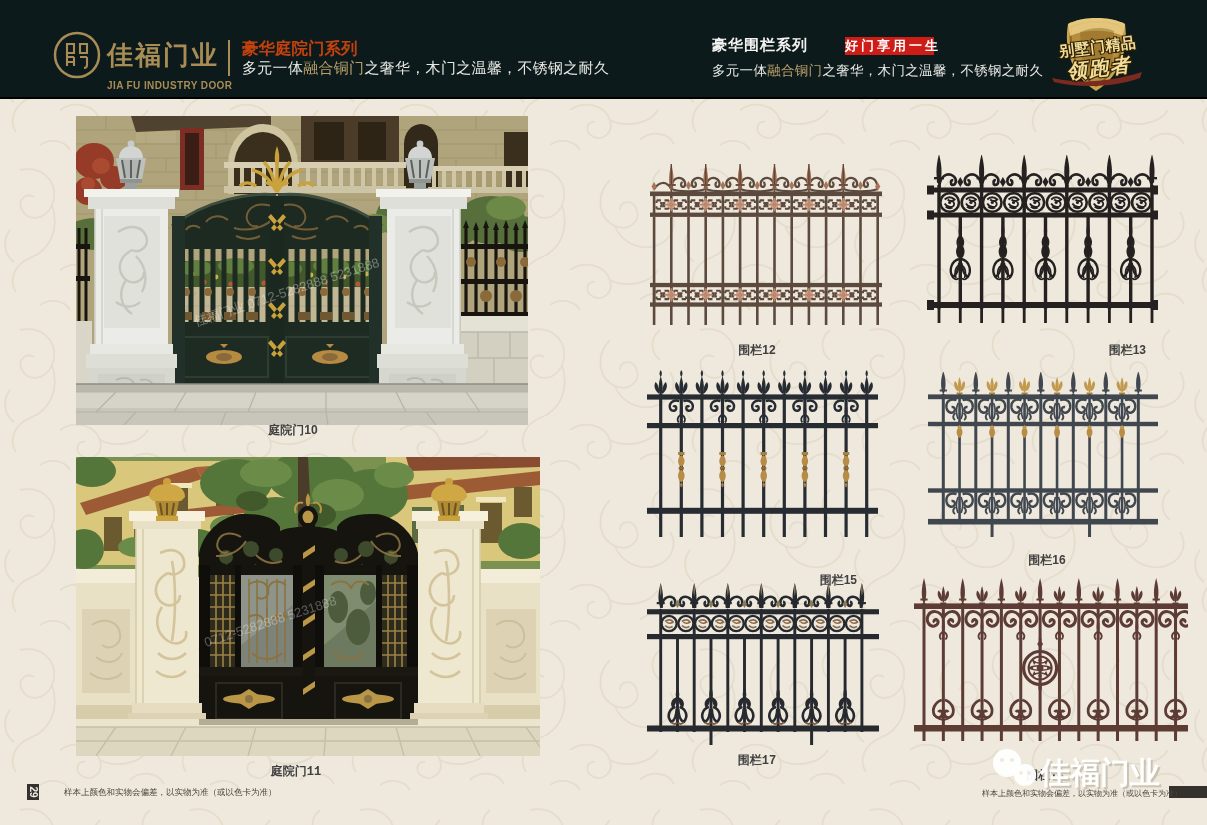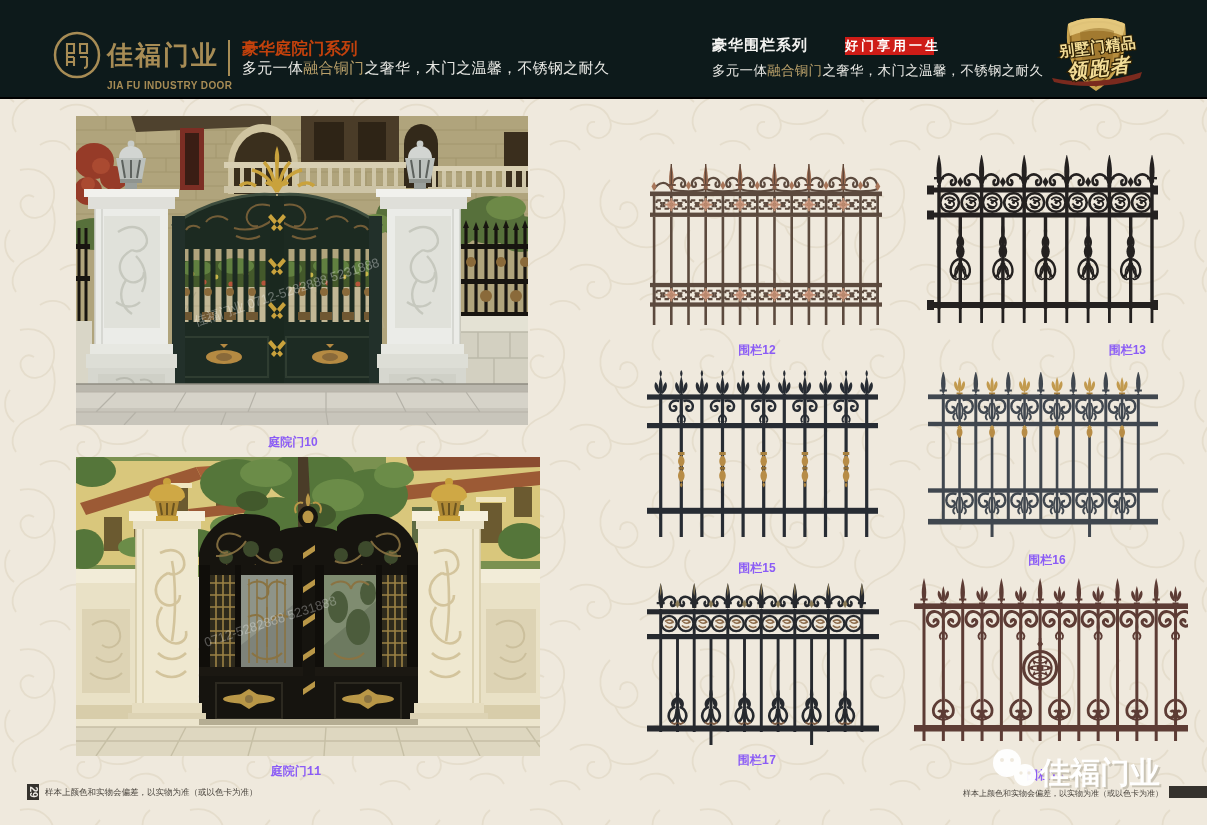--- a/index.html
+++ b/index.html
@@ -1,20 +1,20 @@
 <!DOCTYPE html>
 <html><head>
 <meta charset="utf-8">
 <style>
 html,body{margin:0;padding:0;}
 body{width:1207px;height:825px;position:relative;overflow:hidden;
   background:#efe9dd;font-family:"Liberation Sans",sans-serif;}
 .abs{position:absolute;}
-.cap{position:absolute;font-size:12px;font-weight:bold;color:#8b5cf6;text-align:center;width:200px;}
-.foot{position:absolute;font-size:8.5px;color:#4a453e;}
+.cap{position:absolute;font-size:12px;font-weight:bold;color:#404040;text-align:center;width:200px;}
+.foot{position:absolute;font-size:8.5px;color:#4a453e;margin-left:19px;}
 .pgnum{position:absolute;background:#35322d;color:#efece6;
   font-size:10px;font-weight:bold;text-align:center;}
 </style>
 </head>
 <body>
 
 <svg class="abs" style="left:0;top:0" width="1207" height="825" viewBox="0 0 1207 825">
   <defs>
     <pattern id="dam" width="170" height="160" patternUnits="userSpaceOnUse">
       <rect width="170" height="160" fill="#efe9dd"></rect>
@@ -355,21 +355,21 @@
   <path d="M0,268 H452" stroke="#8f8c82" stroke-width="1.4"></path>
   <rect x="0" y="276" width="452" height="16" fill="#d6d3c9"></rect>
   <rect x="0" y="292" width="452" height="17" fill="#c8c5bb"></rect>
   <g stroke="#b5b2a8" stroke-width="1.2">
     <path d="M0,276 H452 M0,296 H452 M40,276 L20,296 M110,276 L98,296 M180,276 L172,296 M250,276 L250,296 M320,276 L330,296 M390,276 L404,296 M60,296 L48,309 M150,296 L145,309 M250,296 L252,309 M350,296 L360,309"></path>
   </g>
 
   <text x="120" y="210" font-size="13" fill="#ffffff" opacity="0.35" transform="rotate(-18 120 210)" font-family="'Liberation Sans',sans-serif">佳福门业 0712-5282888 5231888</text>
 </svg>
 
-<div class="cap" style="left:193px;top:434px;">庭院门10</div>
+<div class="cap" style="left:193px;top:422px;">庭院门10</div>
 
 <svg class="abs" style="left:76px;top:457px" width="464" height="299" viewBox="0 0 464 299">
 
   <rect width="464" height="120" fill="#7a9150"></rect>
 
   <g>
     <rect x="0" y="4" width="212" height="104" fill="#d9c77c"></rect>
     <path d="M4,46 L120,10 L126,22 L10,58 Z" fill="#9c5a35"></path>
     <path d="M120,10 L210,4 L210,16 L126,22 Z" fill="#a86038"></path>
     <rect x="28" y="60" width="18" height="34" fill="#6b5a30"></rect>
@@ -843,21 +843,21 @@
 
   <use href="#f15gold" x="34.3" y="82"></use>
       <use href="#f15gold" x="75.5" y="82"></use>
       <use href="#f15gold" x="116.7" y="82"></use>
       <use href="#f15gold" x="157.9" y="82"></use>
       <use href="#f15gold" x="199.1" y="82"></use>
 
   <rect x="0" y="137.8" width="231" height="6" fill="#272c33"></rect>
 </g>
 </svg>
-<div class="cap" style="left:657px;top:560px;">围栏15</div>
+<div class="cap" style="left:657px;top:572px;text-align:right;">围栏15</div>
 
 <svg class="abs" style="left:928px;top:372px" width="230" height="165" viewBox="0 0 230 165">
 <defs>
   <g id="f16spear">
     <path d="M0,1 C-3,-6 -3,-14 0,-23 C3,-14 3,-6 0,1 Z" fill="#40474f"></path>
     <rect x="-3.6" y="-4.5" width="7.2" height="2" fill="#40474f"></rect>
   </g>
   <g id="f16gfleur">
     <path d="M0,0 C-2.2,-4 -2.2,-10 0,-16 C2.2,-10 2.2,-4 0,0 Z" fill="#c29a4e"></path>
     <path d="M-1.2,-1.5 C-5.4,-4 -6.6,-9.5 -4.4,-12 C-2.2,-10 -1.4,-6 -0.8,-2.5 Z" fill="#c29a4e"></path>

